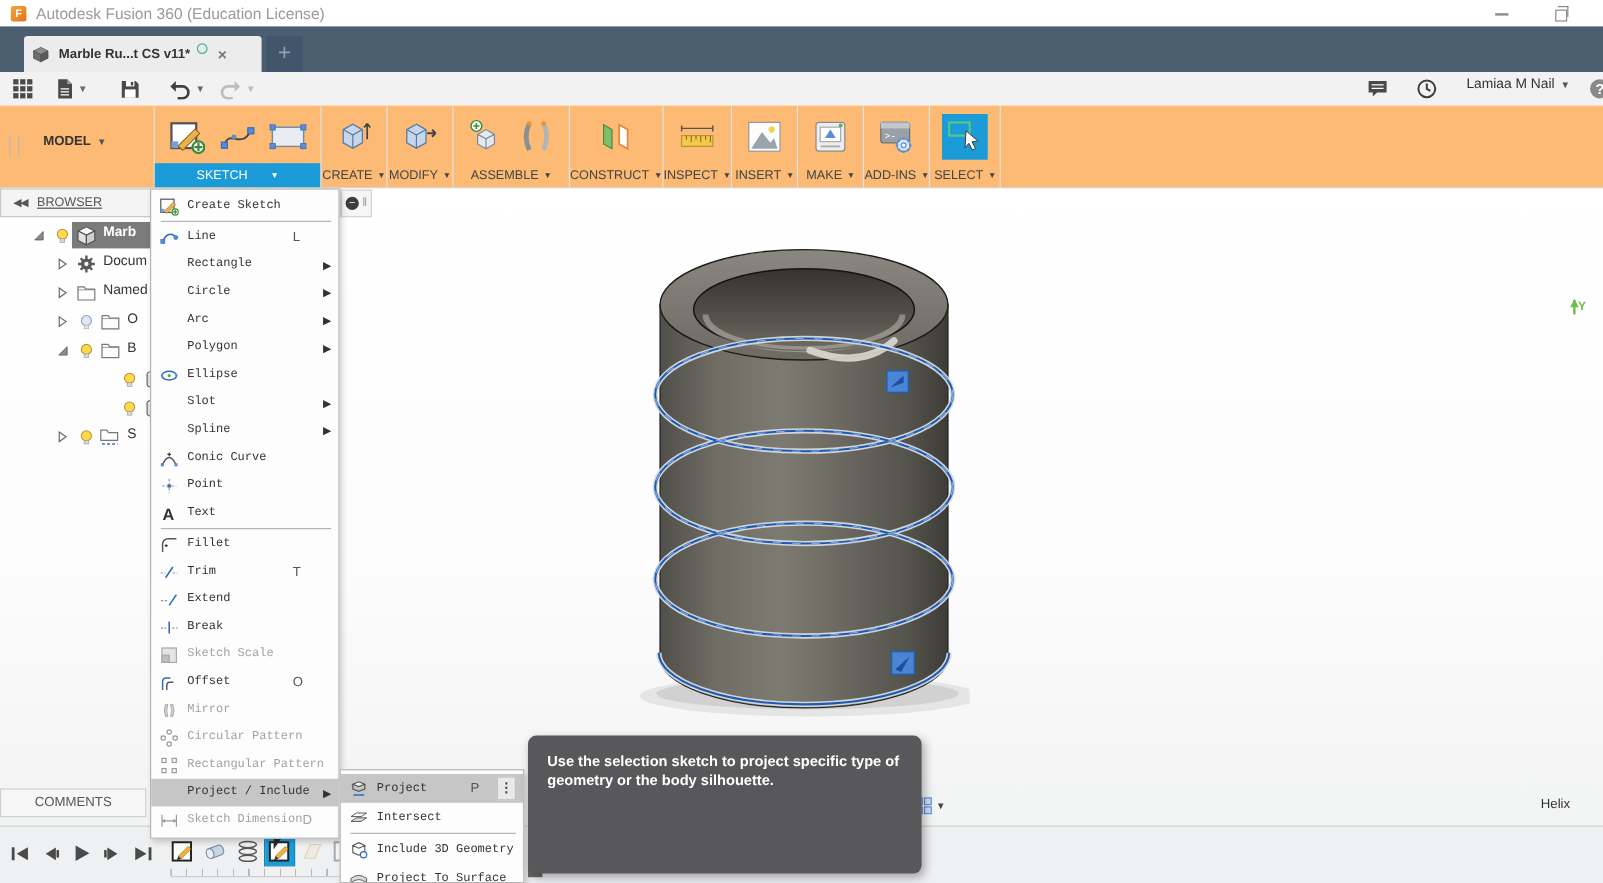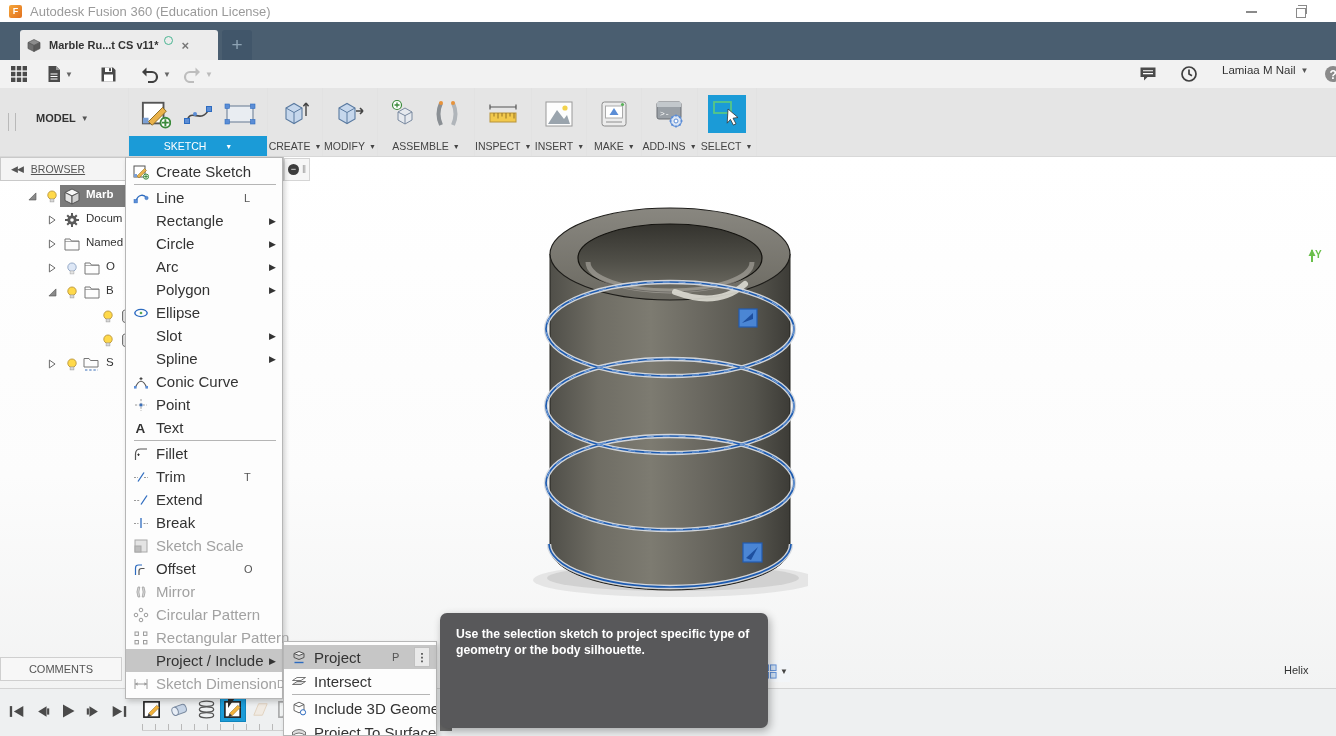--- a/index.html
+++ b/index.html
@@ -33,21 +33,21 @@
 
   
   #quickbar{left:0;top:60px;width:1336px;height:28px;background:#f2f2f2;}
   .qitem{position:absolute;top:3px;height:22px;display:flex;align-items:center;}
   .qcaret{font-size:8px;color:#666;margin-left:3px;}
   .qcaret.dis{color:#bbb;}
   #user-menu{position:absolute;left:1222px;top:64px;font-size:11.5px;color:#333;display:flex;align-items:center;gap:5px;}
   #user-menu .c{font-size:8px;color:#555;}
 
   
-  #ribbon{left:0;top:88px;width:1336px;height:69px;background:#e5e5e5;border-bottom:1px solid #d8d8d8;box-sizing:border-box;}
+  #ribbon{left:0;top:88px;width:1336px;height:69px;background:#fdba74;border-bottom:1px solid #d8d8d8;box-sizing:border-box;}
   #ribbon-handle{position:absolute;left:8px;top:25px;width:6px;height:18px;border-left:1px solid #b9b9b9;border-right:1px solid #b9b9b9;}
   #workspace{position:absolute;left:36px;top:24px;font-size:11px;font-weight:bold;color:#333;display:flex;gap:5px;align-items:center;}
   #workspace .c{font-size:8px;color:#555;}
   #ribbon-groups{position:absolute;left:128px;top:0;height:68px;display:flex;}
   .grp{display:flex;flex-direction:column;border-left:1px solid #e2e2e2;}
   .grp:last-child{border-right:1px solid #e2e2e2;}
   .grp-icons{flex:1;display:flex;align-items:center;justify-content:center;gap:8px;padding:3px 10px 0;}
   .grp-label{height:20px;font-size:10.5px;color:#444;display:flex;align-items:center;justify-content:center;gap:4px;}
   .grp-label .c{font-size:7px;}
   .grp-label.active{background:#1b9bd7;color:#fff;gap:19px;}
@@ -71,21 +71,21 @@
   .trow .cell{position:absolute;top:2px;width:20px;height:20px;display:flex;align-items:center;justify-content:center;}
   .trow .lab{position:absolute;top:4px;font-size:11.5px;color:#333;white-space:nowrap;}
   .trow .sel{position:absolute;left:60px;top:1px;width:70px;height:22px;background:#7b7b7b;}
   .trow.selected .lab{color:#fff;font-weight:bold;}
 
   
   #sketch-menu{position:absolute;left:125px;top:0px;width:158px;background:#fdfdfd;border:1px solid #b6b6b6;
     box-sizing:border-box;padding:2px 0 3px;z-index:30;box-shadow:2px 3px 5px rgba(0,0,0,.18);}
   .mitem{height:23px;display:flex;align-items:center;position:relative;padding:0 6px 0 6px;}
   .mitem .ic{width:18px;height:16px;margin-right:6px;display:flex;align-items:center;justify-content:center;flex:none;}
-  .mitem .lb{font-size:15px;color:#333;white-space:nowrap;flex:1;}
+  .mitem .lb{font-size:10px;color:#333;white-space:nowrap;flex:1;font-family:Liberation Mono, monospace;}
   .mitem .sc{font-size:11px;color:#555;width:22px;text-align:left;}
   .mitem .ar{font-size:9px;color:#333;width:10px;text-align:right;}
   .mitem.disabled .lb,.mitem.disabled .sc{color:#a2a2a2;}
   .mitem.hl{background:#c6c6c6;}
   .msep{border-top:1px solid #b5b5b5;margin:1px 6px 1px 8px;}
 
   
   #project-submenu{position:absolute;left:283px;top:484px;width:154px;height:95px;background:#fdfdfd;
     border:1px solid #b6b6b6;box-sizing:border-box;padding:3px 0;z-index:35;overflow:hidden;box-shadow:2px 3px 5px rgba(0,0,0,.18);}
   #project-submenu .mitem{height:24px;}
@@ -327,20 +327,34 @@
             <svg width="30" height="32" viewBox="0 0 30 32">
               <path d="M9 5 Q4 16 9 27" fill="none" stroke="#8a8f94" stroke-width="4"></path>
               <path d="M21 5 Q26 16 21 27" fill="none" stroke="#b0b5ba" stroke-width="4"></path>
               <circle cx="9" cy="5" r="2" fill="#e8933a"></circle>
               <circle cx="21" cy="5" r="2" fill="#e8933a"></circle>
             </svg>
           </div>
         </div>
         <div class="grp-label">
           <span>ASSEMBLE</span>
+          <span class="c">▼</span>
+        </div>
+      </div>
+      <div class="grp">
+        <div class="grp-icons">
+          <div class="ribicon">
+            <svg width="32" height="32" viewBox="0 0 32 32">
+              <path d="M6 6 l7 4 v16 l-7-4 Z" fill="#7fbf6a" stroke="#4e8a3e"></path>
+              <path d="M19 6 l7 4 v16 l-7-4 Z" fill="#fff" stroke="#e0883a" stroke-width="1.4"></path>
+            </svg>
+          </div>
+        </div>
+        <div class="grp-label">
+          <span>CONSTRUCT</span>
           <span class="c">▼</span>
         </div>
       </div>
       <div class="grp">
         <div class="grp-icons">
           <div class="ribicon">
             <svg width="34" height="30" viewBox="0 0 34 30">
               <path d="M4 8 h26 M4 5.5 v5 M30 5.5 v5" stroke="#555" stroke-width="1.2" fill="none"></path>
               <rect x="4" y="14" width="26" height="9" fill="#f2c94c" stroke="#b8933a"></rect>
               <path d="M8 14v3.5 M12 14v5.5 M16 14v3.5 M20 14v5.5 M24 14v3.5 M28 14v5.5" stroke="#8a6a20" stroke-width=".9"></path>

